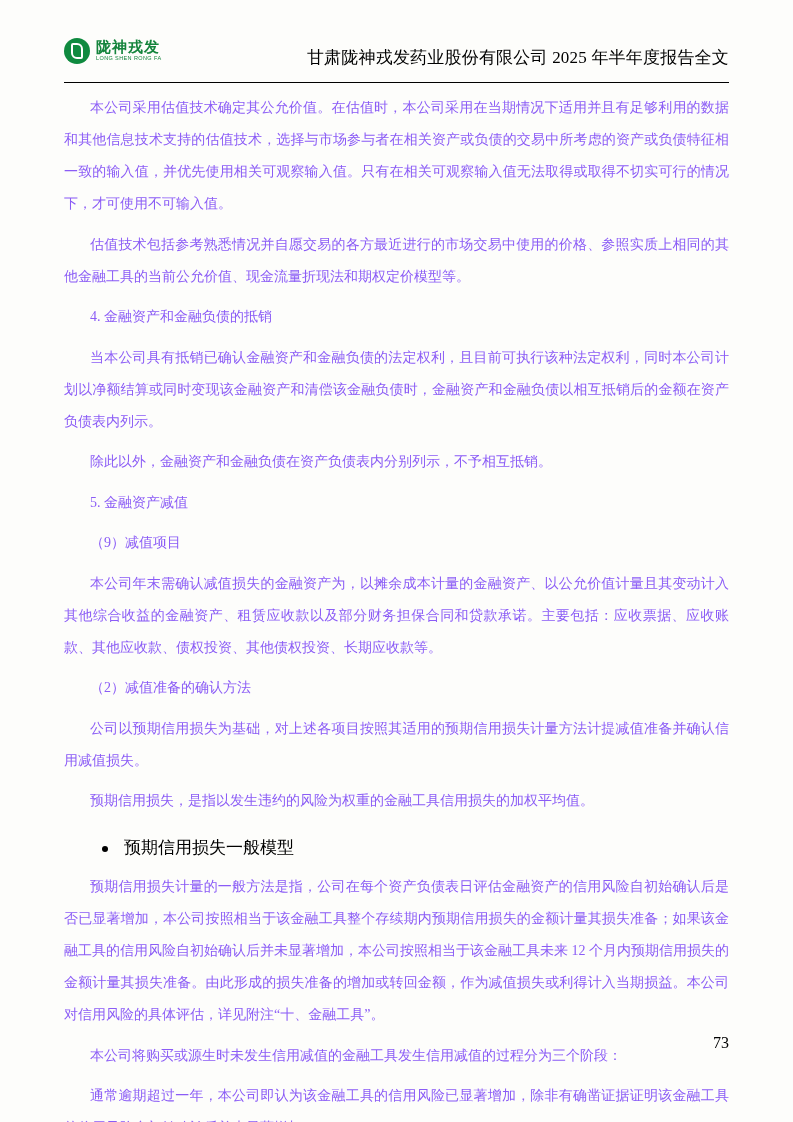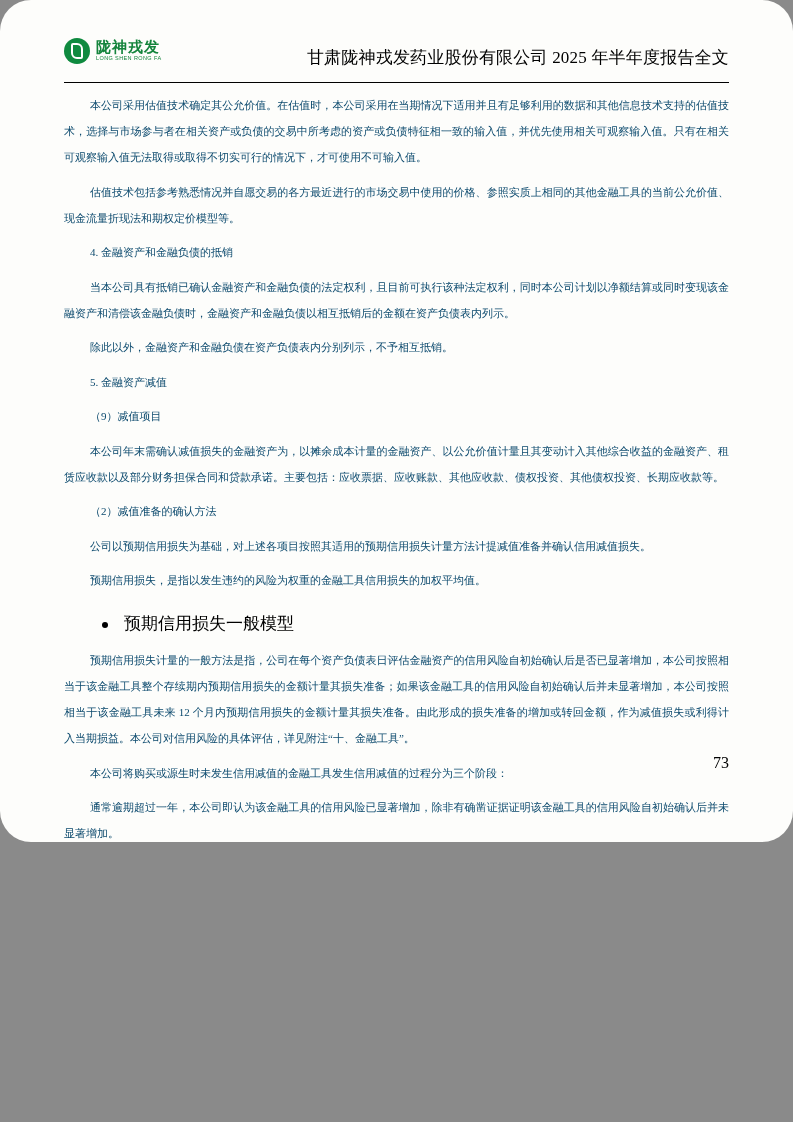--- a/index.html
+++ b/index.html
@@ -3,27 +3,26 @@
 <meta charset="utf-8">
 <style>
   html, body {
     margin: 0;
     padding: 0;
     background: #8a8a8a;
   }
   .page {
     position: relative;
     width: 793px;
-    height: 842px;
+    height: 1122px;
     background: #fdfdfb;
     margin: 0 auto;
     box-sizing: border-box;
     font-family: "Liberation Serif", "DejaVu Serif", serif;
     overflow: hidden;
-    border-radius: 31px;
   }
   
   .header {
     position: absolute;
     top: 38px;
     left: 64px;
     right: 64px;
     height: 40px;
   }
   .logo-wrap {
@@ -89,23 +88,23 @@
   }
   
   .content {
     position: absolute;
     top: 92px;
     left: 64px;
     right: 64px;
   }
   p {
     margin: 0 0 8.5px 0;
-    font-size: 11px;
-    line-height: 26px;
-    color: #0c4a6e;
+    font-size: 14px;
+    line-height: 32px;
+    color: #8b5cf6;
     text-align: justify;
     text-justify: inter-ideograph;
   }
   p.indent {
     text-indent: 26px;
   }
   ul.bullets {
     margin: 18px 0 10px 0;
     padding-left: 60px;
     list-style: none;

